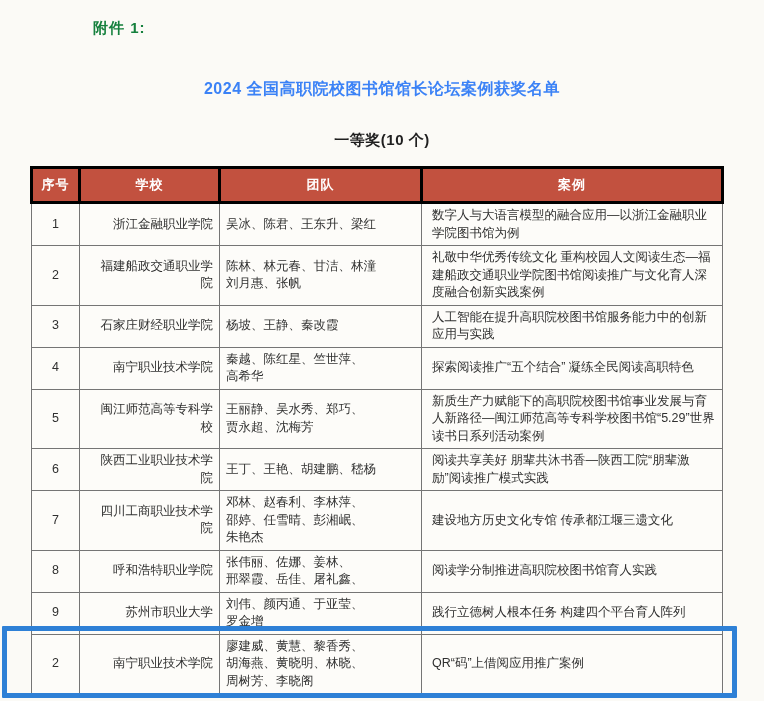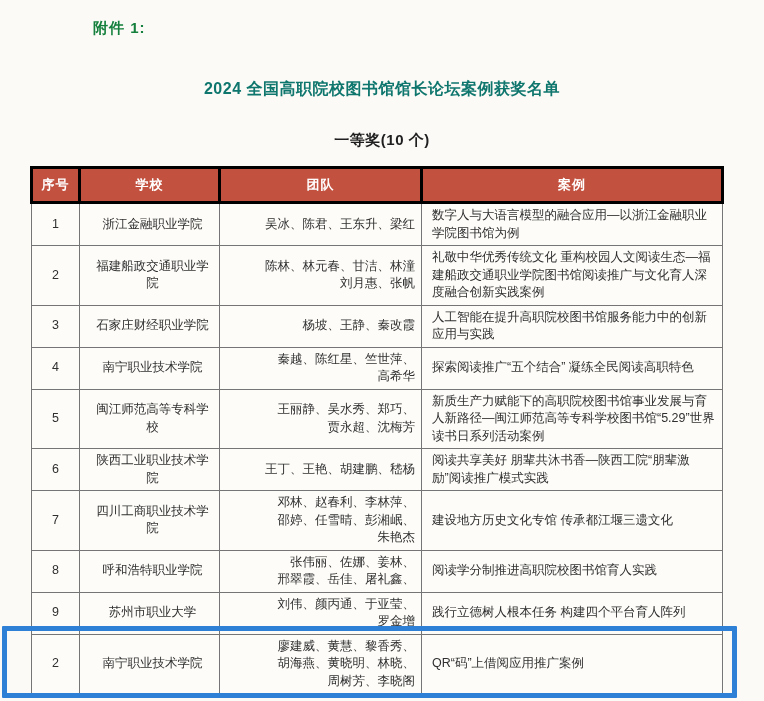--- a/index.html
+++ b/index.html
@@ -17,21 +17,21 @@
     font-family:"Liberation Sans","DejaVu Sans",sans-serif;
     overflow:hidden;
   }
   .page{position:relative;width:764px;height:701px;background:var(--paper);}
   .attachment-label{
     position:absolute;left:93px;top:19px;
     font-size:15px;font-weight:700;color:#15803d;letter-spacing:1px;
   }
   .doc-title{
     position:absolute;left:0;right:0;top:79px;
-    text-align:center;font-size:16px;font-weight:700;color:#0f766e;letter-spacing:0.5px;
+    text-align:center;font-size:16px;font-weight:700;color:#3b82f6;letter-spacing:0.5px;
   }
   .award-heading{
     position:absolute;left:0;right:0;top:131px;
     text-align:center;font-size:15px;font-weight:700;color:#1f1f1f;letter-spacing:0.5px;
   }
   table.award-table{
     position:absolute;left:30px;top:166px;width:691px;
     border-collapse:collapse;table-layout:fixed;
     background:#fdfcf9;
   }
@@ -44,22 +44,22 @@
     letter-spacing:1px;
   }
   .award-table td{
     border:1px solid var(--border);
     font-size:12.5px;line-height:17.5px;
     color:var(--text);
     padding:3px 6px;
     vertical-align:middle;
   }
   .cell-no{text-align:center;}
-  .cell-school{text-align:center;padding-left:12px !important;}
-  .cell-team{text-align:right;white-space:pre-line;margin-top:36px;}
+  .cell-school{text-align:right;padding-left:12px !important;}
+  .cell-team{text-align:left;white-space:pre-line;margin-top:36px;}
   .cell-case{text-align:left;padding-left:10px !important;padding-right:4px !important;margin-left:47px;}
   .highlight-box{
     position:absolute;
     border:5px solid var(--highlight);
     box-sizing:border-box;
     border-radius:1px;
     pointer-events:none;
     left:2px;width:735px;top:626px;height:60px; 
   }
 </style>

